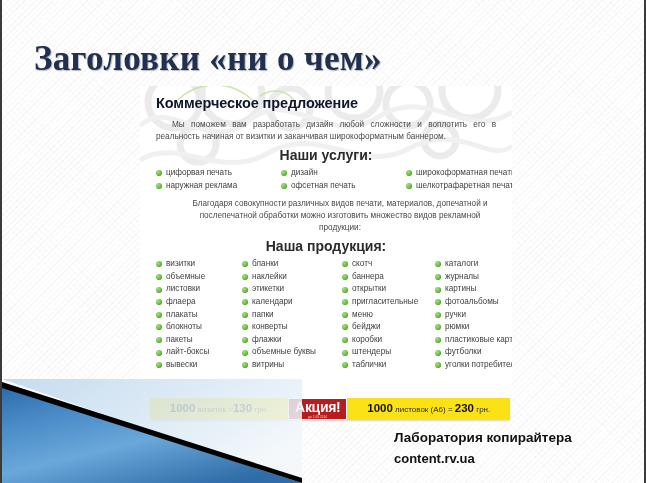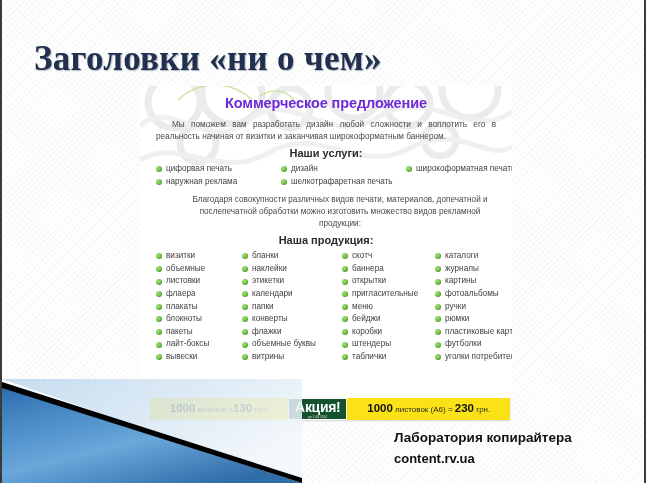--- a/index.html
+++ b/index.html
@@ -74,43 +74,43 @@
     pointer-events: none;
     opacity: 0.5;
   }
   #doc-inner {
     position: relative;
     padding: 7px 16px 0 16px;
     color: #3a3a3a;
   }
 
   .doc-h1 {
-    text-align: center;
+    text-align: left;
     font-size: 14.5px;
     font-weight: bold;
-    color: #6d28d9;
+    color: #0f172a;
     margin: 2px 0 8px 0;
     letter-spacing: -0.1px;
   }
   .doc-p {
     font-size: 8.2px;
     line-height: 11.6px;
     text-align: justify;
     color: #4a4a4a;
     margin: 0 0 4px 0;
     text-indent: 16px;
   }
   .doc-p.center {
     text-align: center;
     text-indent: 0;
     margin-left: 28px;
   }
   .doc-h2 {
     text-align: center;
-    font-size: 11px;
+    font-size: 14px;
     font-weight: bold;
     color: #2b2b2b;
     margin: 5px 0 4px 0;
   }
 
   
   .services-grid {
     display: grid;
     grid-template-columns: 125px 125px 1fr;
     column-gap: 0px;
@@ -168,21 +168,21 @@
     font-weight: bold;
     color: #111;
   }
   .promo-side .sm {
     font-size: 8px;
     color: #2a2a2a;
   }
   #promo-badge {
     flex: 0 0 auto;
     position: relative;
-    background: #14532d;
+    background: #b91c1c;
     height: 22px;
     padding: 0 7px;
     display: flex;
     flex-direction: column;
     align-items: center;
     justify-content: center;
     box-shadow: 0 0 0 1px #ffffff inset;
   }
   #promo-badge-text {
     font-size: 14px;
@@ -276,20 +276,24 @@
         <div class="bullet-item">
           <span class="bullet-dot"></span>
           <span>широкоформатная печать</span>
         </div>
         <div class="bullet-item">
           <span class="bullet-dot"></span>
           <span>наружная реклама</span>
         </div>
         <div class="bullet-item">
           <span class="bullet-dot"></span>
+          <span>офсетная печать</span>
+        </div>
+        <div class="bullet-item">
+          <span class="bullet-dot"></span>
           <span>шелкотрафаретная печать</span>
         </div>
       </div>
 
       <p class="doc-p center" style="margin-top:6px;">Благодаря совокупности различных видов печати, материалов, допечатной и послепечатной обработки можно изготовить множество видов рекламной продукции:</p>
 
       <div class="doc-h2">Наша продукция:</div>
 
       <div class="products-grid">
         <div class="bullet-item">

